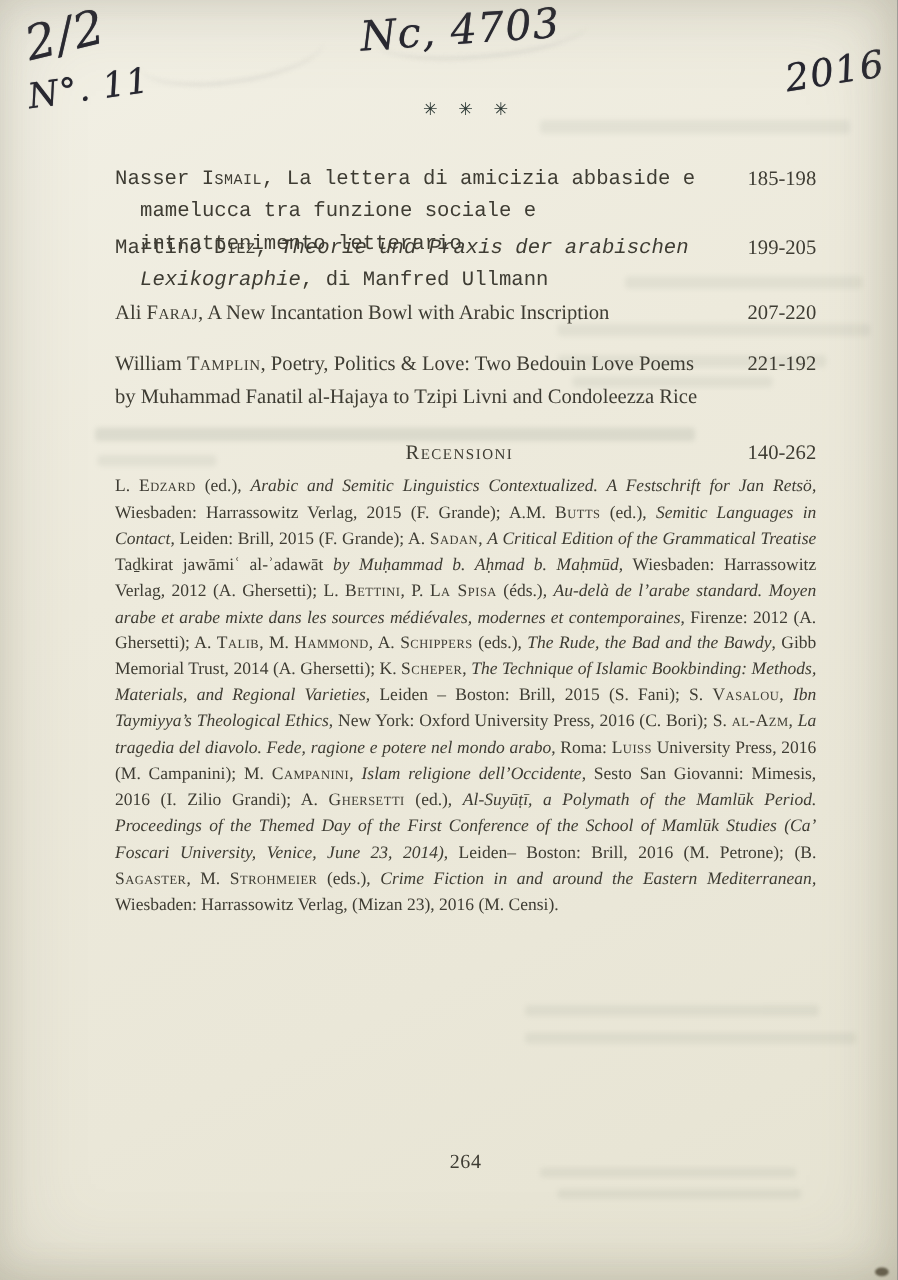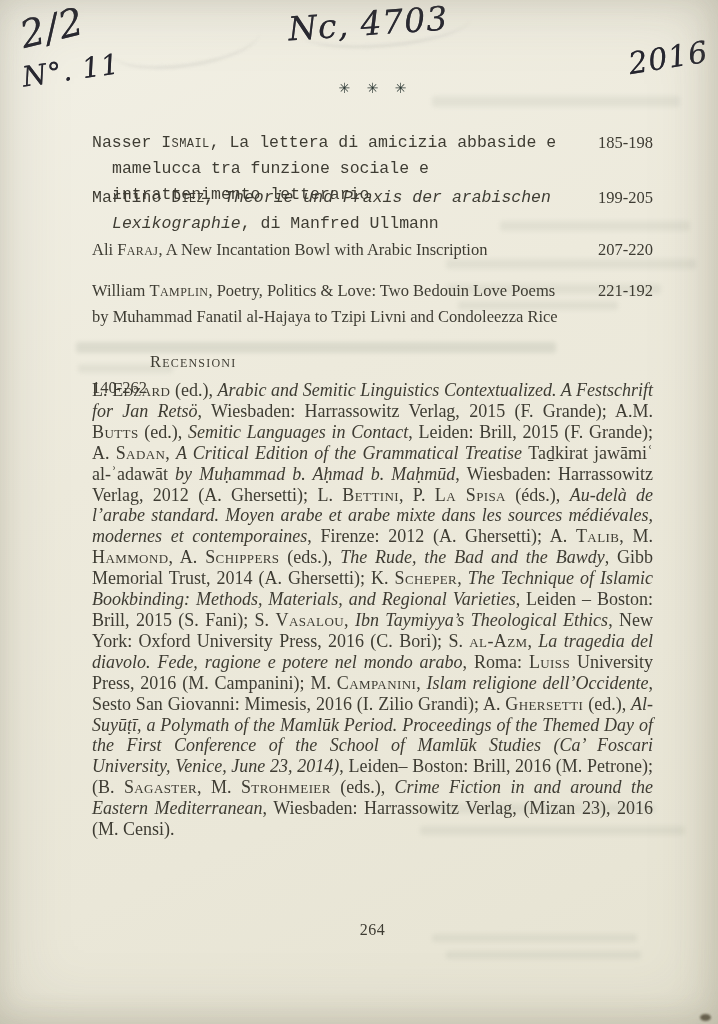--- a/index.html
+++ b/index.html
@@ -43,26 +43,26 @@
     display:flex;align-items:flex-start;
     font-size:16.5px;line-height:26px;
   }
   .toc-text{flex:1;padding-right:10px;}
   .toc-text.hang{padding-left:20px;text-indent:-20px;font-family:Liberation Mono, monospace;}
   .toc-pages{flex:0 0 68px;text-align:right;}
   .row-e1{top:130px;}
   .row-e2{top:185px;}
   .row-e3{top:237px;}
   .row-e4{top:278px;}
-  .row-section{top:349px;flex-direction:column;}
+  .row-section{top:349px;}
   .section-label{flex:1;text-align:center;font-variant:small-caps;letter-spacing:1.2px;padding-left:58px;}
   
   .reviews{
     position:absolute;left:92px;top:380px;width:561px;
-    font-size:18px;line-height:20.9px;
+    font-size:14px;line-height:20.9px;
     text-align:justify;
   }
   .seg-i{font-style:italic;}
   .seg-sc{font-variant:small-caps;letter-spacing:.4px;}
   
   .folio{
     position:absolute;left:92px;top:921px;width:561px;
     text-align:center;font-size:16px;letter-spacing:.5px;
   }
   

